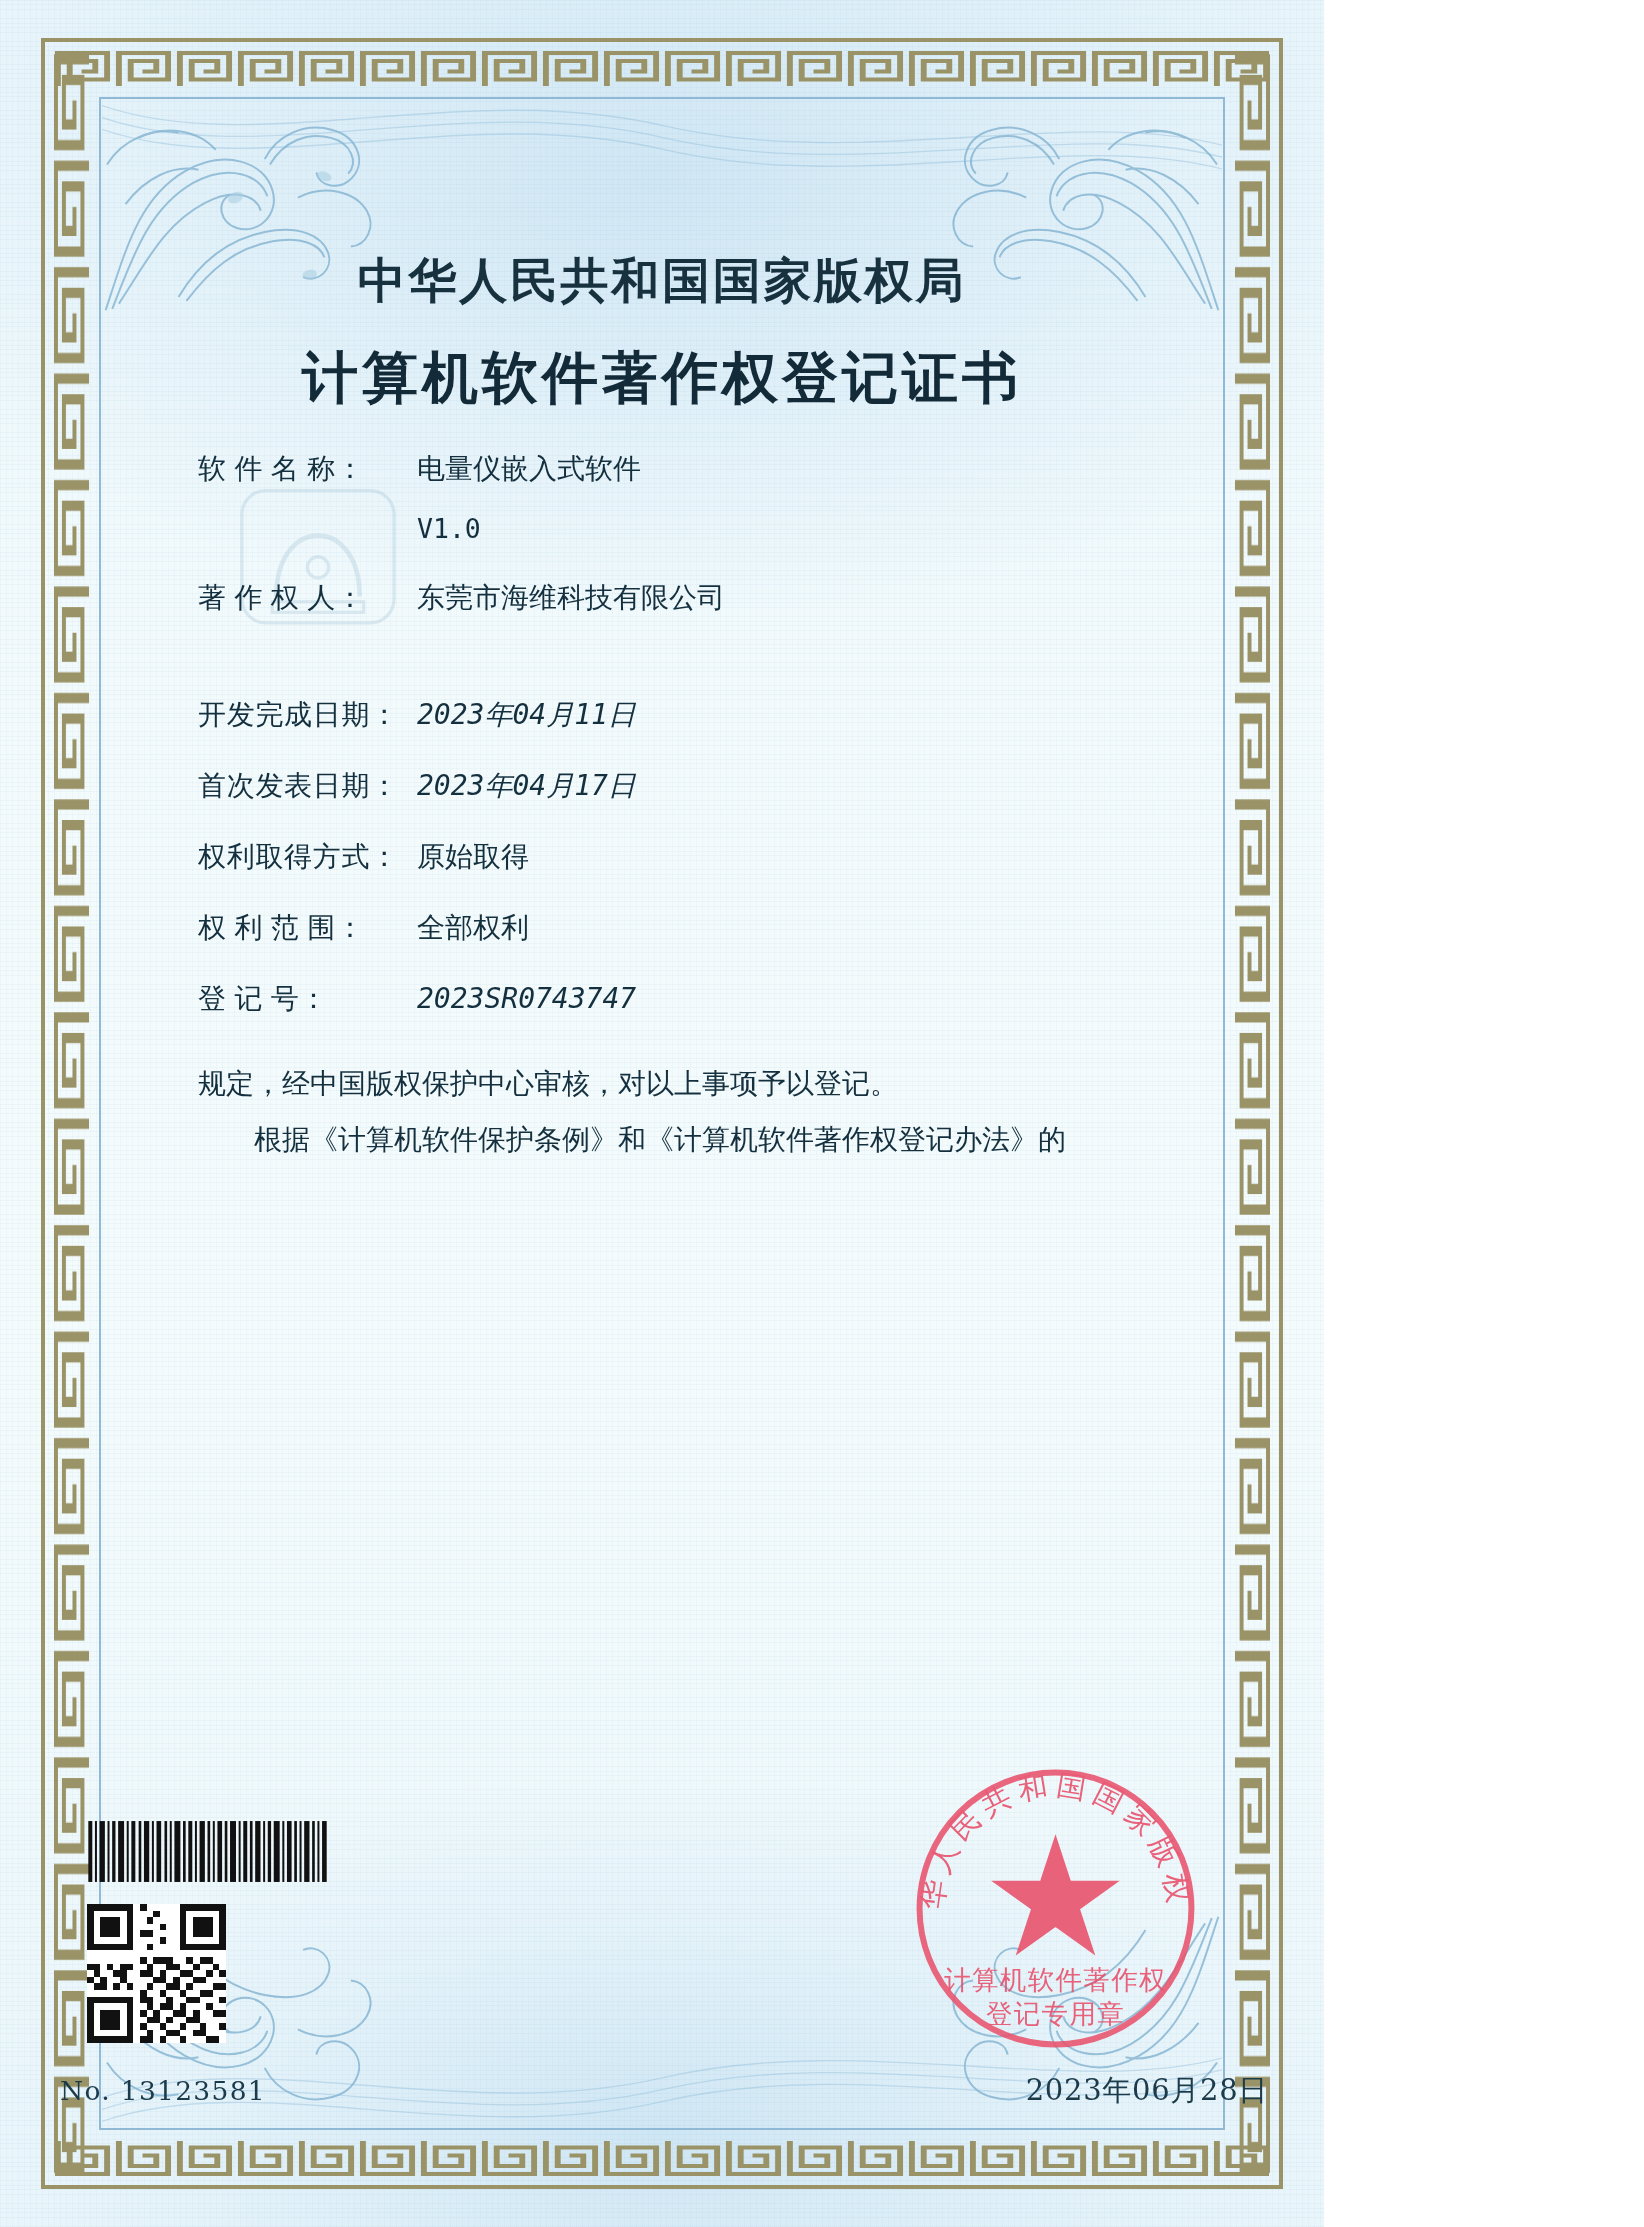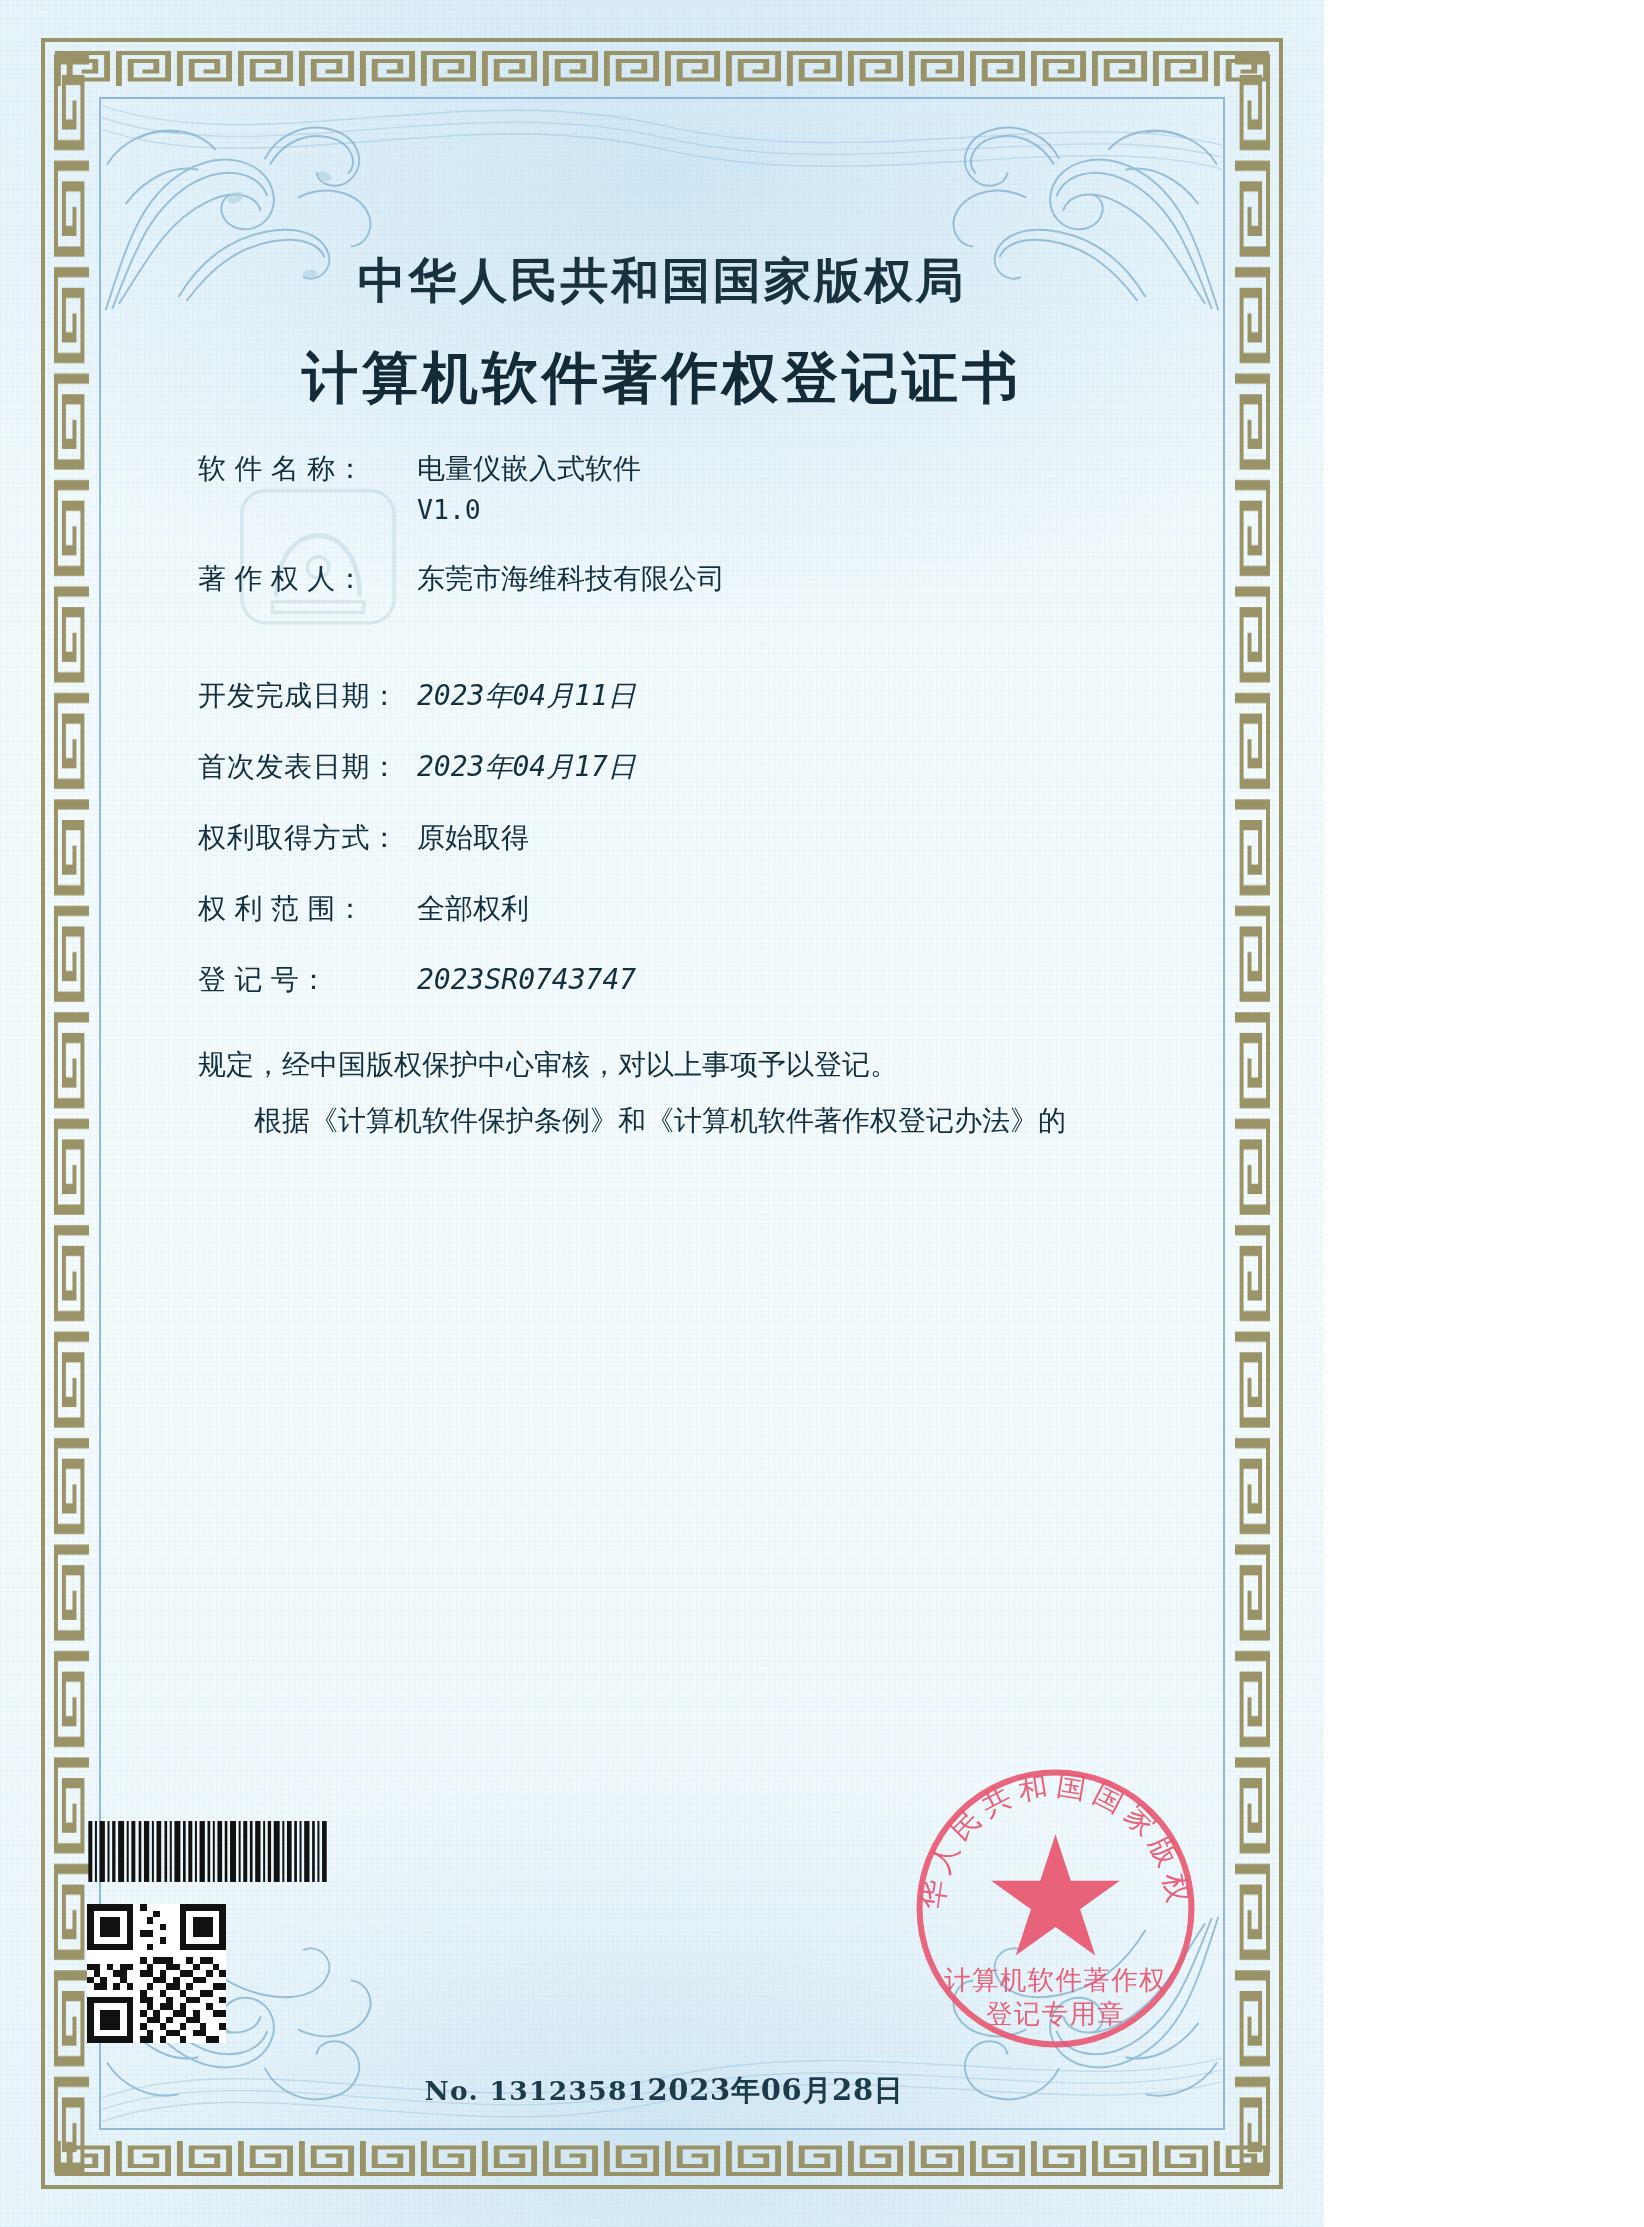--- a/index.html
+++ b/index.html
@@ -159,21 +159,21 @@
     font-weight: 400;
   }
   .field-value {
     flex: 1;
     font-family: "DejaVu Serif", "Liberation Serif", serif;
   }
   .field-value .line2 {
     display: block;
     font-family: "DejaVu Sans Mono", monospace;
     font-size: 26.5px;
-    margin-top: 0;
+    margin-top: 19px;
   }
   .mono { font-family: "DejaVu Sans Mono", monospace; letter-spacing: 0px; font-style: italic; }
 
   .gap-lg { height: 46px; }
 
   .statement {
     margin-top: 36px;
     padding: 0 40px 0 99px;
     font-size: 28px;
     line-height: 2.0;
@@ -209,24 +209,23 @@
     height: 305px;
     opacity: 0.95;
   }
 
   .footer {
     position: absolute;
     left: 60px;
     right: 56px;
     bottom: 116px;
     display: flex;
-    justify-content: center;
+    justify-content: space-between;
     align-items: baseline;
     color: #1b3a4a;
-    font-weight: bold;
   }
   .footer-no {
     font-family: "DejaVu Serif", "Liberation Serif", serif;
     font-size: 26.5px;
     letter-spacing: 1.3px;
   }
   .footer-date {
     font-family: "DejaVu Serif", "Liberation Serif", serif;
     font-size: 29px;
     letter-spacing: 0.7px;

